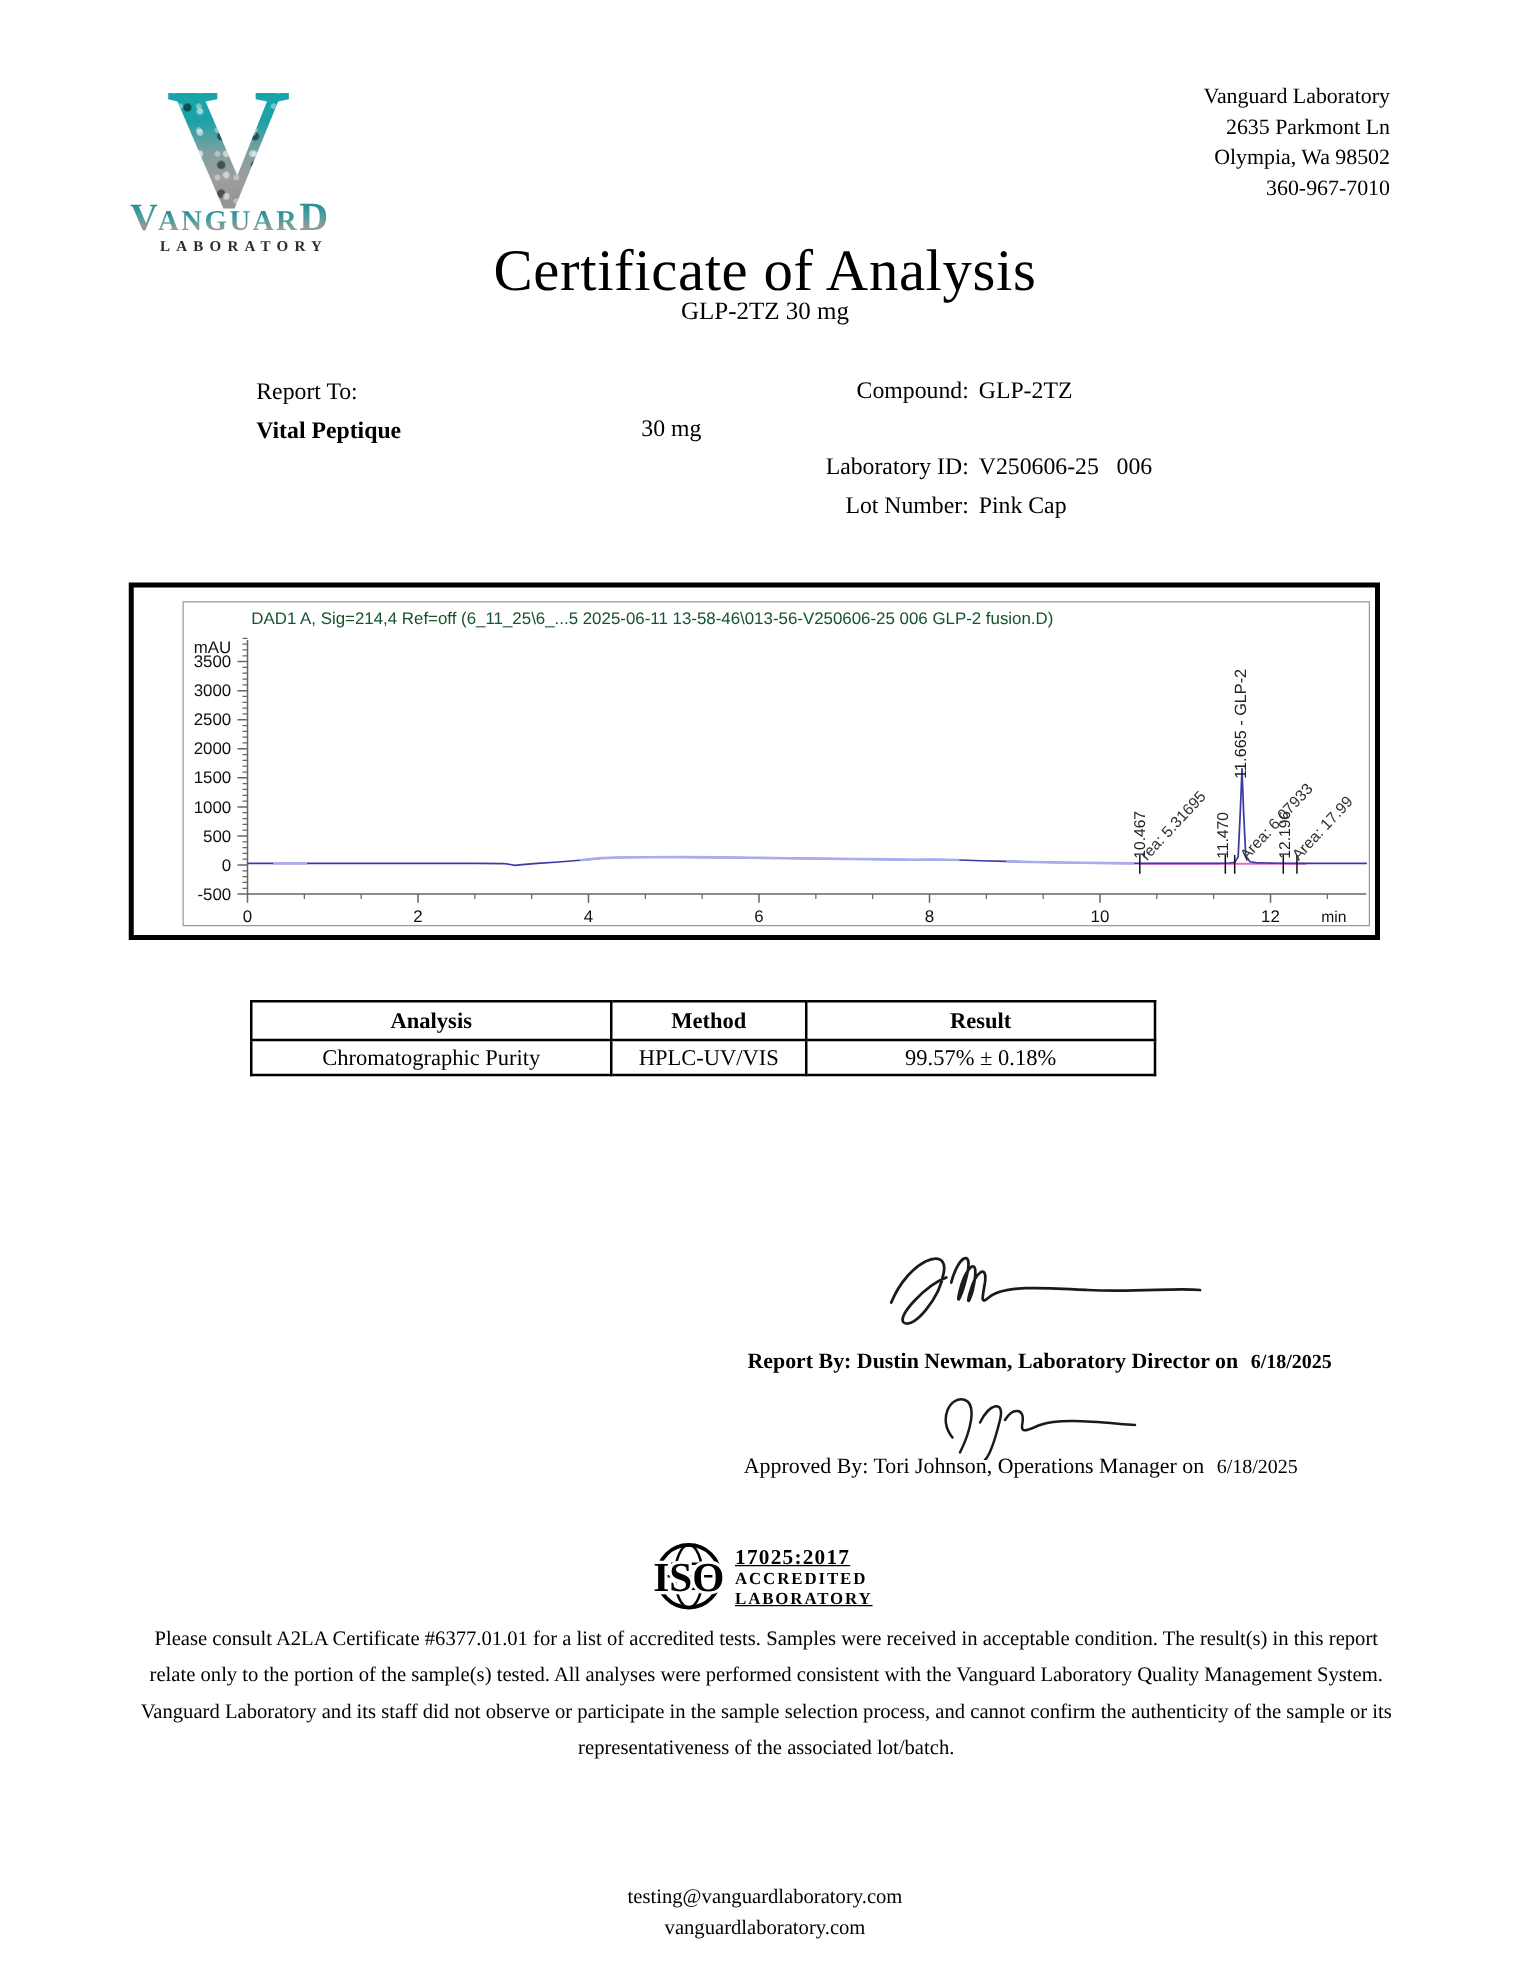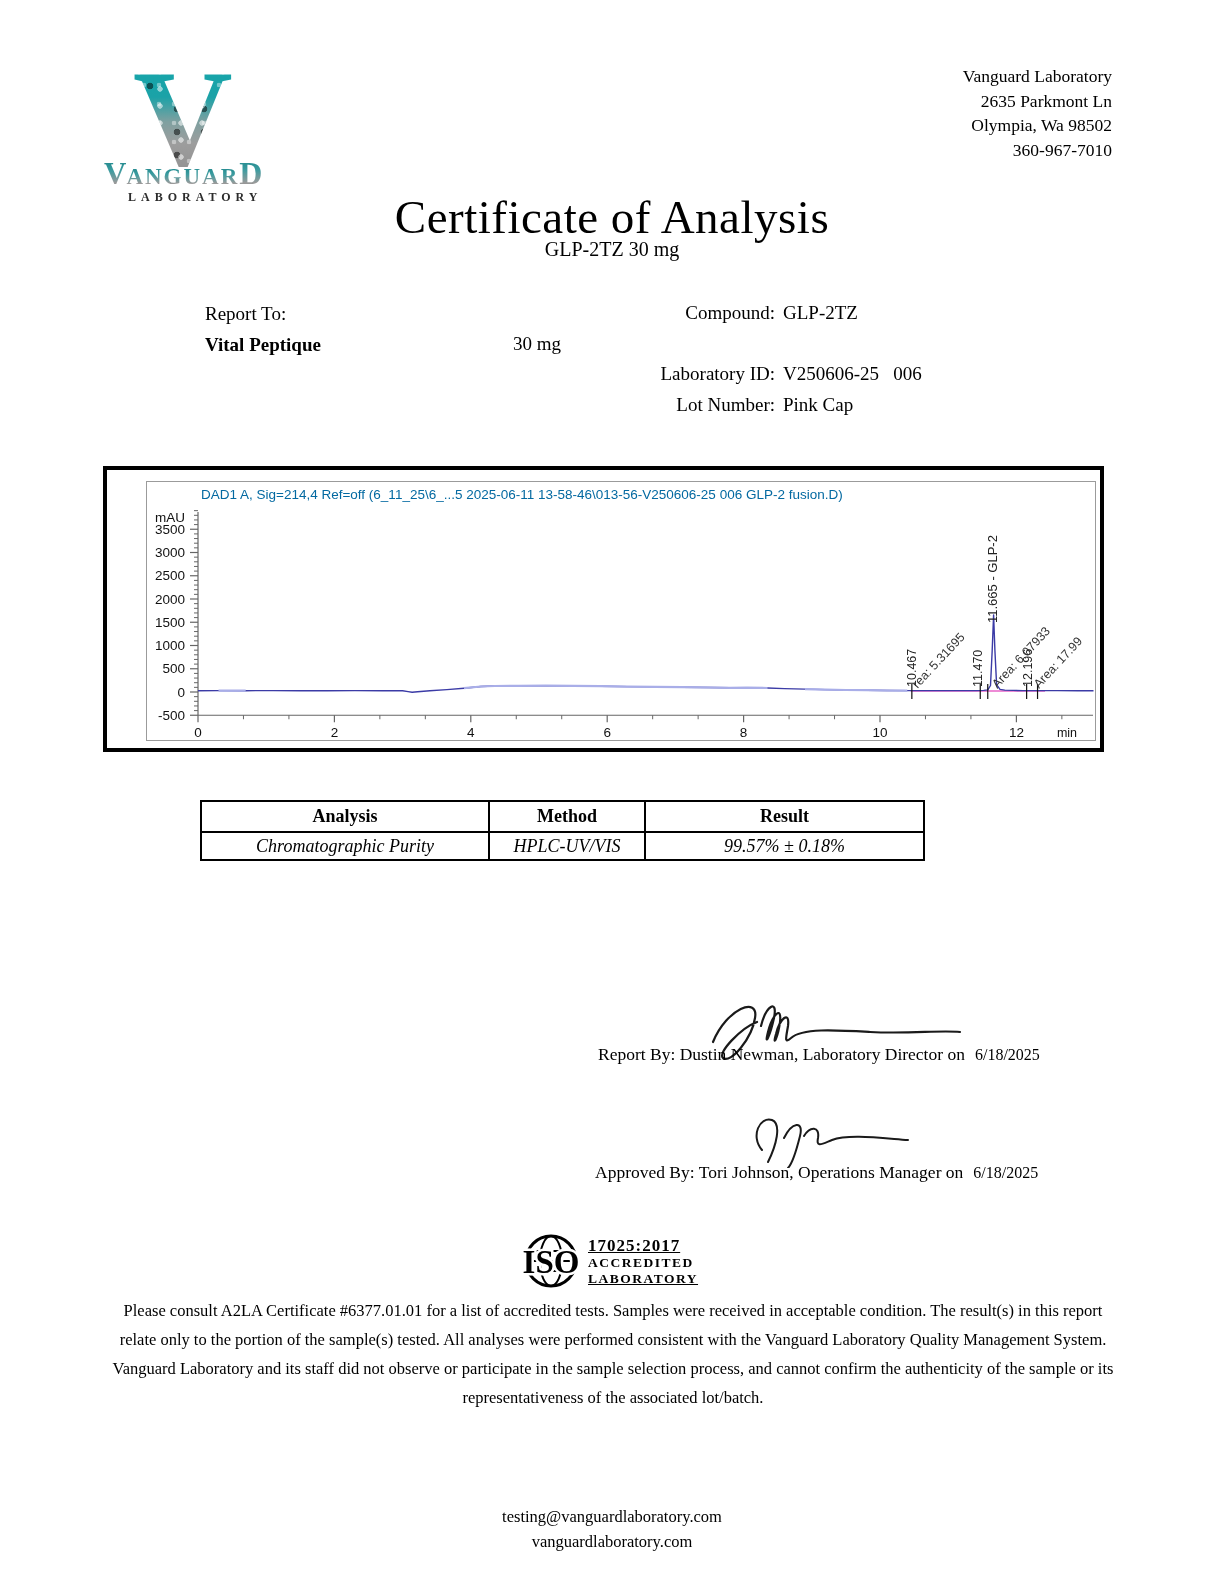--- a/index.html
+++ b/index.html
@@ -45,29 +45,29 @@
   .info-grid { font-size:19px; }
   .info-row { display:flex; line-height:30.5px; }
   .info-label { width:270px; text-align:right; }
   .info-value { margin-left:8px; white-space:pre; }
 
   
   .chart-outer { left:103px; top:466px; width:1001px; height:286px; border:4px solid #000; background:#fff; }
   .chart-frame { position:absolute; left:39px; top:11px; width:950px; height:260px; border:1px solid #9b9b9b; background:#fff; }
   .chart-title {
     position:absolute; left:54px; top:5px; width:890px;
-    font-family:"Liberation Sans", sans-serif; font-size:13.5px; color:#0369a1; white-space:nowrap;
+    font-family:"Liberation Sans", sans-serif; font-size:13.5px; color:#14532d; white-space:nowrap;
   }
   #chromo-svg { position:absolute; left:0; top:0; }
 
   
   table.results { border-collapse:collapse; font-size:18px; }
   table.results th, table.results td { border:2px solid #000; text-align:center; padding:2px 10px; }
   table.results th { font-weight:bold; height:31px; }
-  table.results td { height:28px; white-space:pre;font-style:italic; }
+  table.results td { height:28px; white-space:pre; }
   .col-analysis { width:288px; } .col-method { width:156px; } .col-result { width:279px; }
 
   
   .sig-line { font-size:17.5px; white-space:nowrap; }
   .sig-date { font-size:16px; margin-left:10px; }
 
   
   .iso-wrap { display:flex; align-items:center; gap:8px; }
   .iso-text { font-family:"Liberation Serif",serif; font-weight:bold; line-height:1.15; }
   .iso-l1 { font-size:17px; text-decoration:underline; letter-spacing:1px; }
@@ -253,21 +253,21 @@
 </table>
 
 <div class="abs" style="left:705px; top:990px;">
   <svg width="260" height="80" viewBox="0 0 260 80">
     <path d="M8 52 C 22 18, 54 6, 50 28 C 47 48, 26 74, 18 68 C 12 63, 36 38, 52 32
              M56 36 C 61 16, 73 8, 69 28 C 65 46, 59 58, 63 42 C 67 26, 77 14, 75 32
              C 73 48, 67 58, 71 44 C 75 28, 85 20, 83 36 C 81 48, 79 54, 86 48
              C 97 38, 130 40, 165 42 C 205 44, 235 40, 255 42" fill="none" stroke="#1a1a1a" stroke-width="2.2" stroke-linecap="round"></path>
   </svg>
 </div>
-<div class="abs sig-line" style="left:598px; top:1044px;">
+<div class="abs sig-line" style="left:598px; top:1078px;font-weight:bold;">
   <span>Report By: Dustin Newman, Laboratory Director on</span><span class="sig-date">6/18/2025</span>
 </div>
 
 <div class="abs" style="left:740px; top:1112px;">
   <svg width="200" height="56" viewBox="0 0 200 56">
     <path d="M22 38 C 10 24, 20 4, 32 8 C 42 12, 36 34, 28 50
              M44 26 C 52 10, 64 8, 60 24 C 56 40, 52 52, 48 56
              M64 24 C 70 14, 80 14, 78 26 C 76 36, 82 32, 92 28 C 108 22, 140 26, 168 28" fill="none" stroke="#1a1a1a" stroke-width="2" stroke-linecap="round"></path>
   </svg>
 </div>

